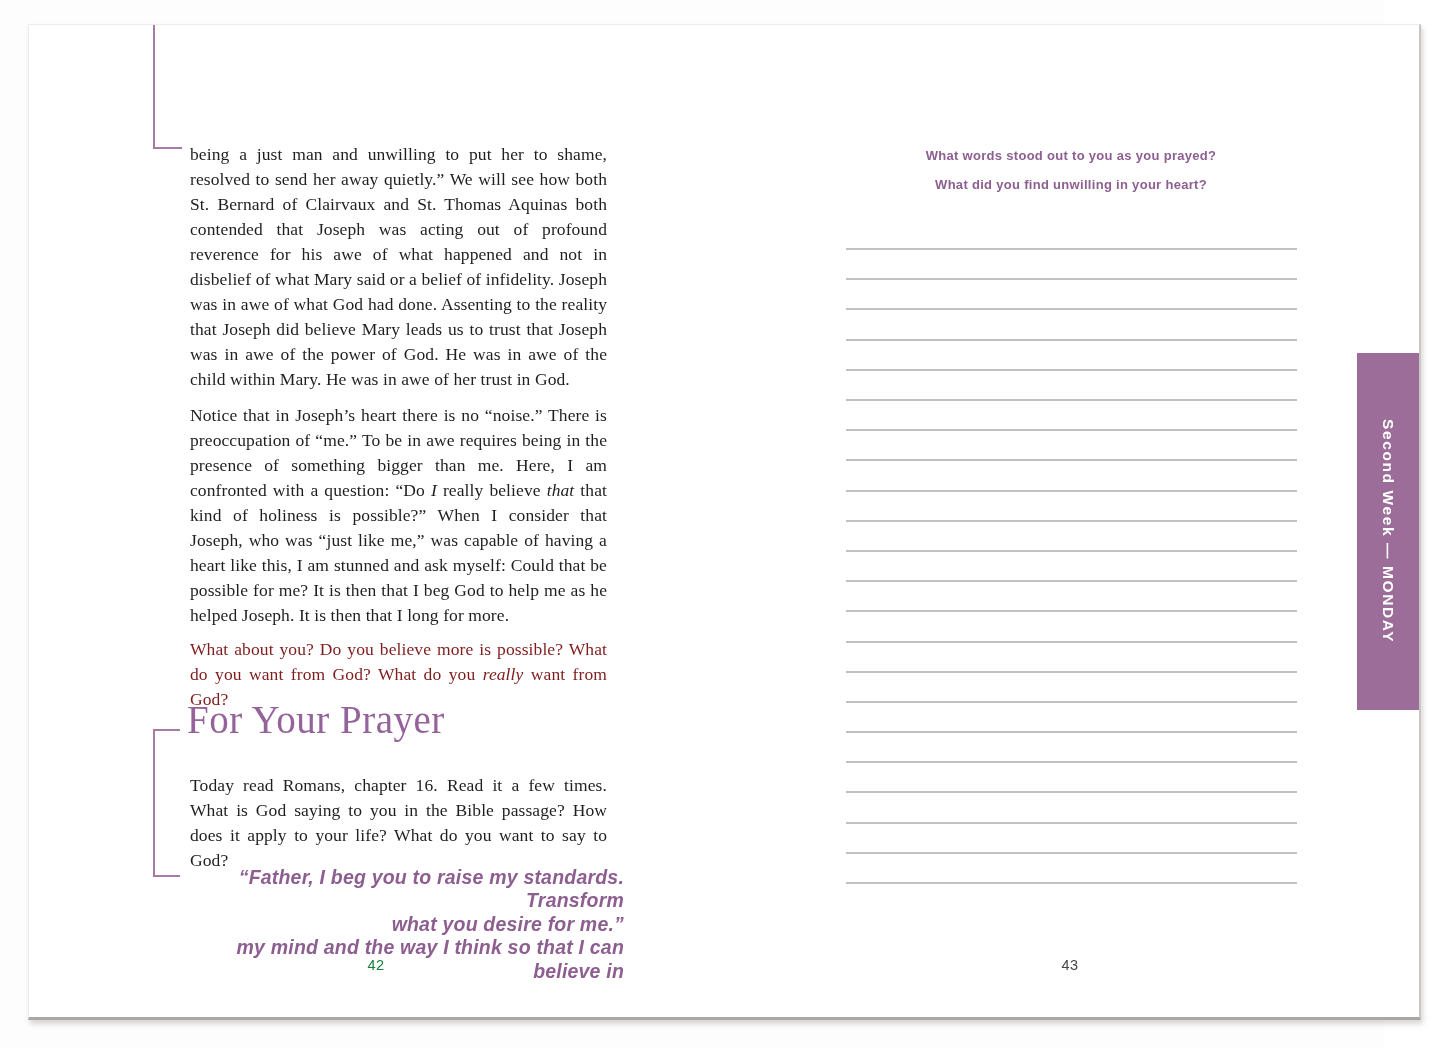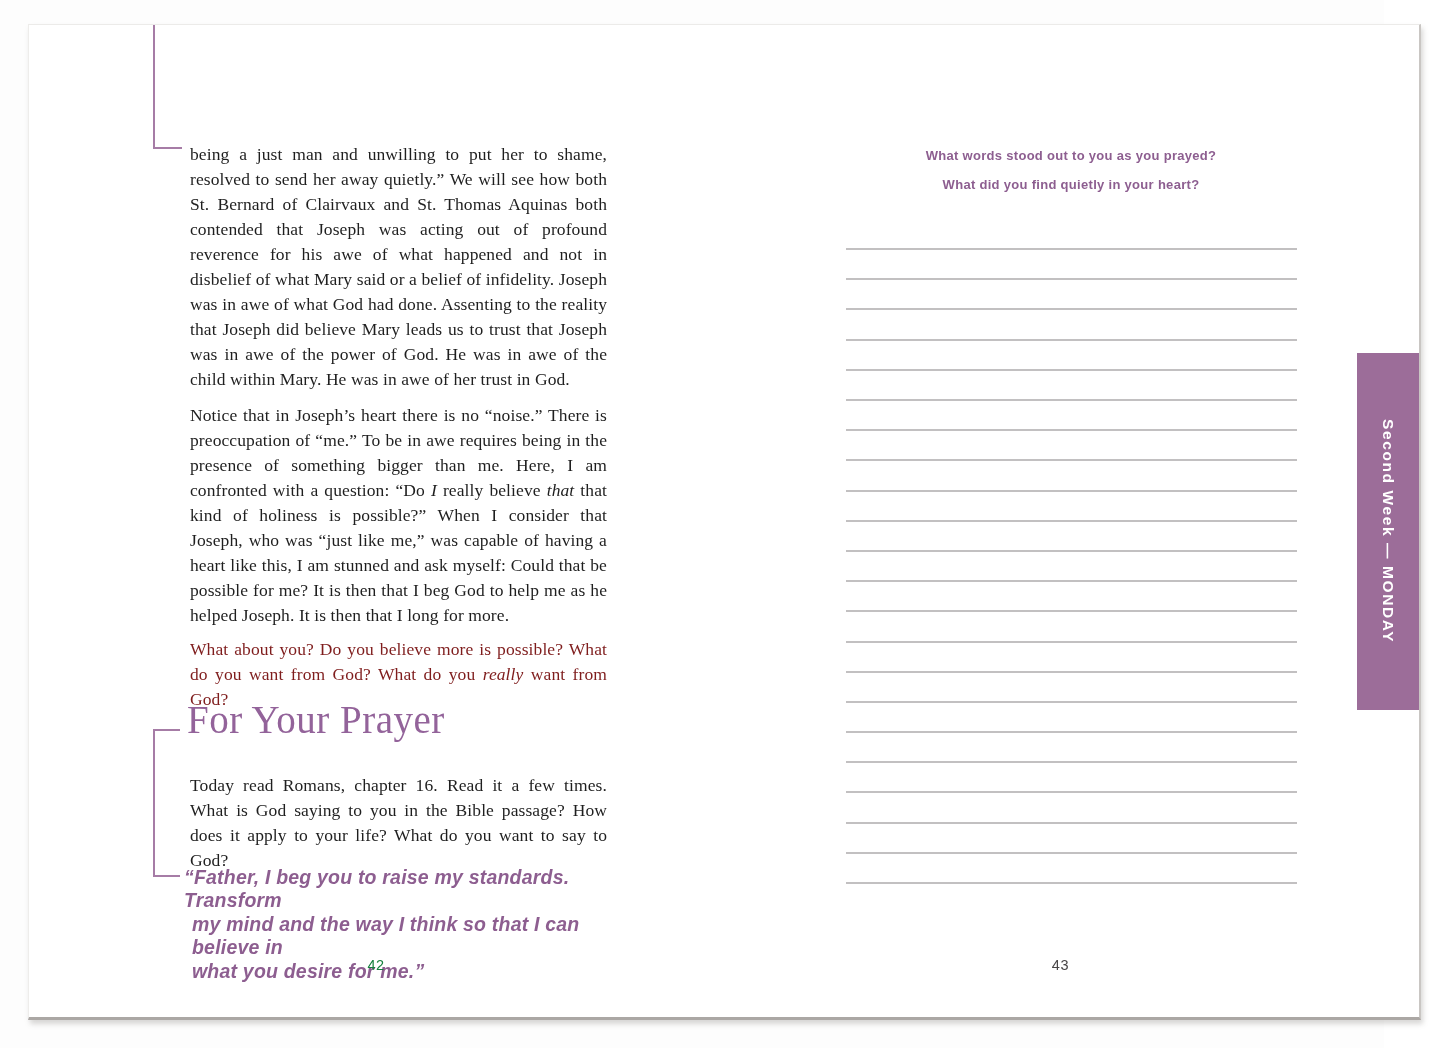--- a/index.html
+++ b/index.html
@@ -25,27 +25,27 @@
   .p1 { top:117px; } .p2 { top:378px; } .p3 { top:612px; }
 
   .section-heading { position:absolute; left:158px; top:672px;
                      font-family:"Liberation Serif", serif; font-weight:400;
                      font-size:39px; line-height:46px; letter-spacing:0.5px; }
   .prayer-par { top:748px; }
 
   .quote { position:absolute; left:163px; top:841px; width:432px;
            font-style:italic; font-weight:600; font-size:19.5px; line-height:23.4px;
            letter-spacing:0.2px; }
-  .quote .qline { display:block; }
+  .quote .qline { display:block;text-align:right; }
   .quote .qline:first-child { margin-left:-8px; }
 
   .pagenum { position:absolute; width:80px; text-align:center;
              font-size:14.5px; letter-spacing:0.5px; }
   .pagenum-left  { left:307px; top:932px; }
-  .pagenum-right { left:960px; top:932px;text-align:right; }
+  .pagenum-right { left:1001px; top:932px; }
 
   
   .journal-heading { position:absolute; left:692px; top:116px; width:700px;
                      text-align:center; font-weight:700; font-size:13px;
                      line-height:29px; letter-spacing:0.3px; }
   .journal-lines { position:absolute; left:817px; top:223px; width:451px; height:640px; }
   .rule { position:absolute; left:0; width:451px; height:2px; }
 
   
   .side-tab { position:absolute; right:0; top:328px; width:62px; height:357px;
@@ -68,29 +68,29 @@
     <p class="textcol p3" style="color: #7f1d1d;"><span>What about you? Do you believe more is possible? What do you want from God? What do you </span><i>really</i><span> want from God?</span></p>
 
     <h1 class="section-heading" style="color: rgb(147, 99, 154);">For Your Prayer</h1>
 
     <div class="bracket-prayer" style="border-color: rgb(166, 124, 166);"></div>
 
     <p class="textcol prayer-par" style="color: rgb(31, 31, 31);">Today read Romans, chapter 16. Read it a few times. What is God saying to you in the Bible passage? How does it apply to your life? What do you want to say to God?</p>
 
     <blockquote class="quote" style="color: rgb(141, 94, 144);">
         <span class="qline">“Father, I beg you to raise my standards. Transform</span>
+        <span class="qline">what you desire for me.”</span>
         <span class="qline">my mind and the way I think so that I can believe in</span>
-        <span class="qline">what you desire for me.”</span>
       </blockquote>
 
     <div class="pagenum pagenum-left" style="color: #15803d;">42</div>
 
     <div class="journal-heading" style="color: rgb(141, 94, 144);">
       <div>What words stood out to you as you prayed?</div>
-      <div>What did you find quietly in your heart?</div>
+      <div>What did you find unwilling in your heart?</div>
     </div>
 
     <div class="journal-lines">
         <div class="rule" style="top: 0px; background: rgb(194, 192, 193);"></div>
         <div class="rule" style="top: 30.2px; background: rgb(194, 192, 193);"></div>
         <div class="rule" style="top: 60.4px; background: rgb(194, 192, 193);"></div>
         <div class="rule" style="top: 90.6px; background: rgb(194, 192, 193);"></div>
         <div class="rule" style="top: 120.8px; background: rgb(194, 192, 193);"></div>
         <div class="rule" style="top: 151px; background: rgb(194, 192, 193);"></div>
         <div class="rule" style="top: 181.1px; background: rgb(194, 192, 193);"></div>

